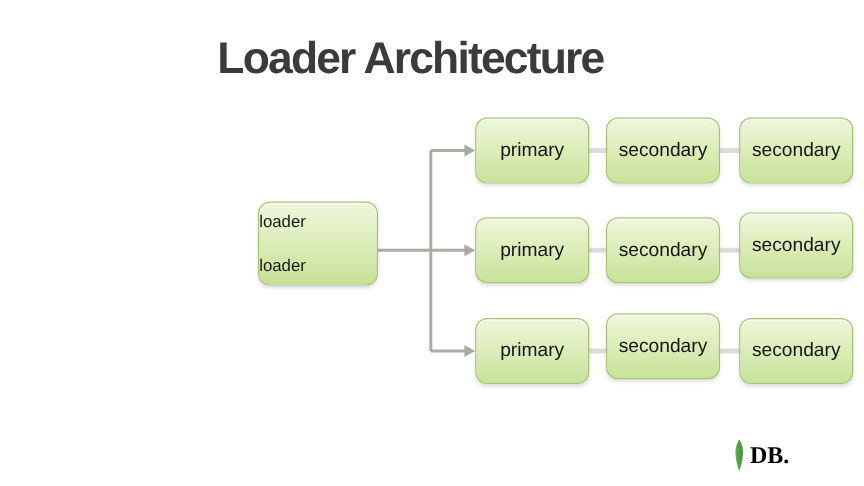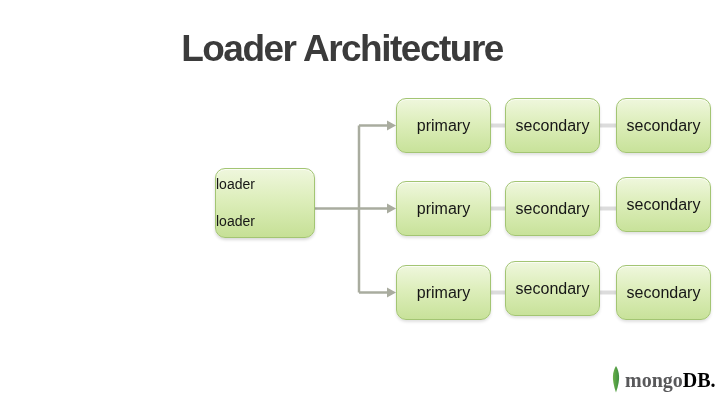--- a/index.html
+++ b/index.html
@@ -99,17 +99,16 @@
   <div class="logo">
     <svg class="leaf" width="12" height="27" viewBox="0 0 12 27">
       <defs>
         <linearGradient id="leafg" x1="0" y1="0" x2="1" y2="0">
           <stop offset="0" stop-color="#6ab04a"></stop>
           <stop offset="1" stop-color="#3f8e3f"></stop>
         </linearGradient>
       </defs>
       <path d="M6 0 C9.2 5.5 11 12 6 26.5 C1 12 2.8 5.5 6 0 Z" fill="url(#leafg)"></path>
     </svg>
-    <span class="word word-dark">mongo</span>
     <span class="word word-light">DB.</span>
   </div>
 
 </div>
 
 </body></html>

